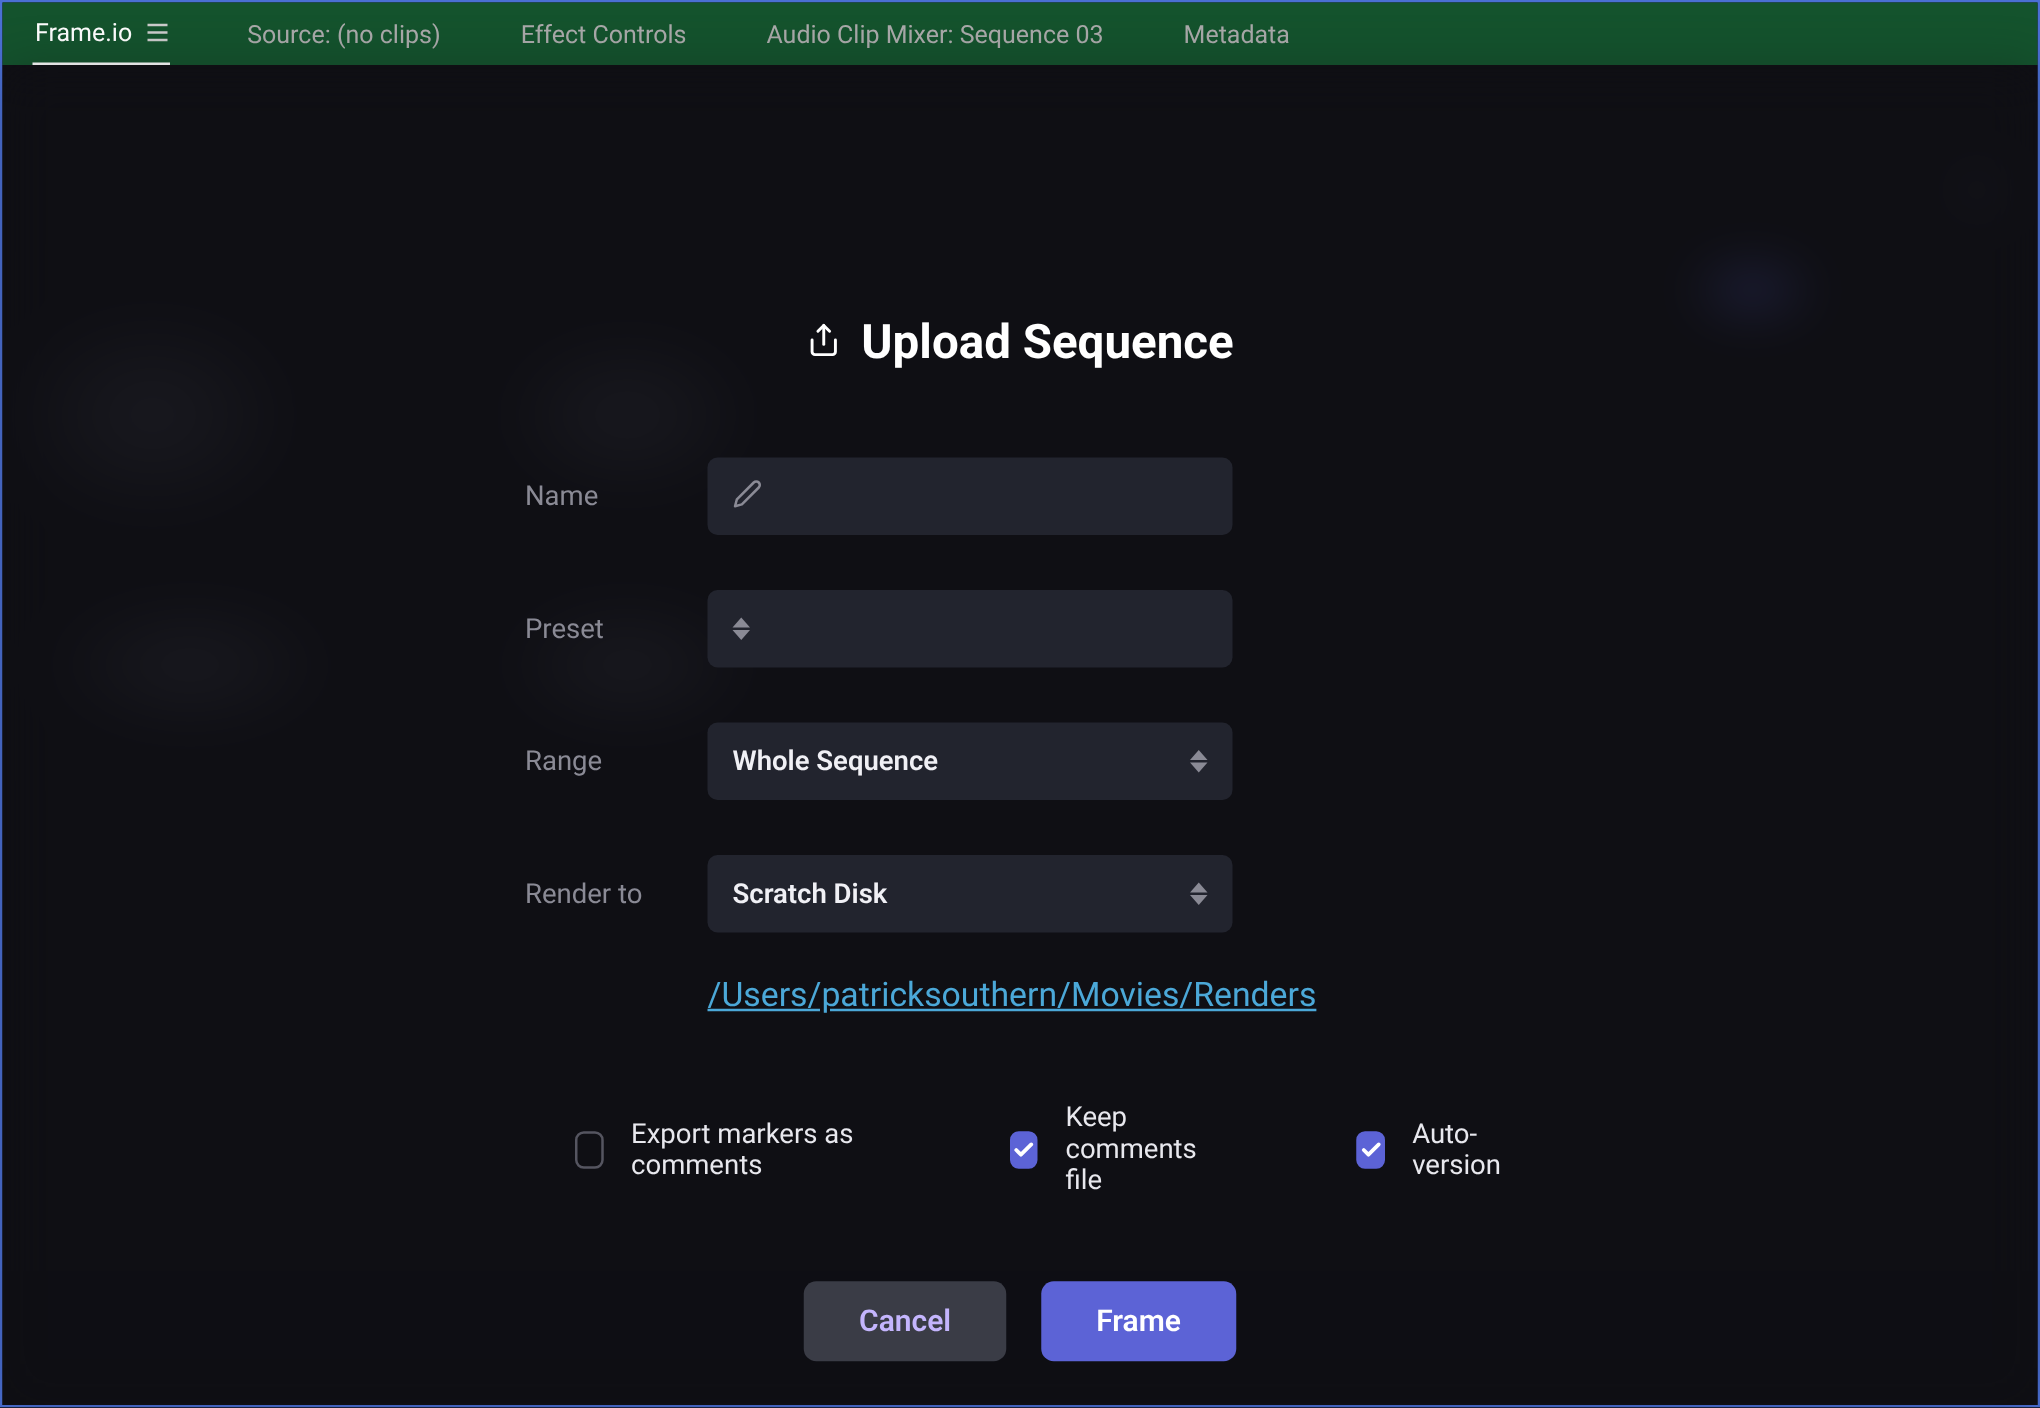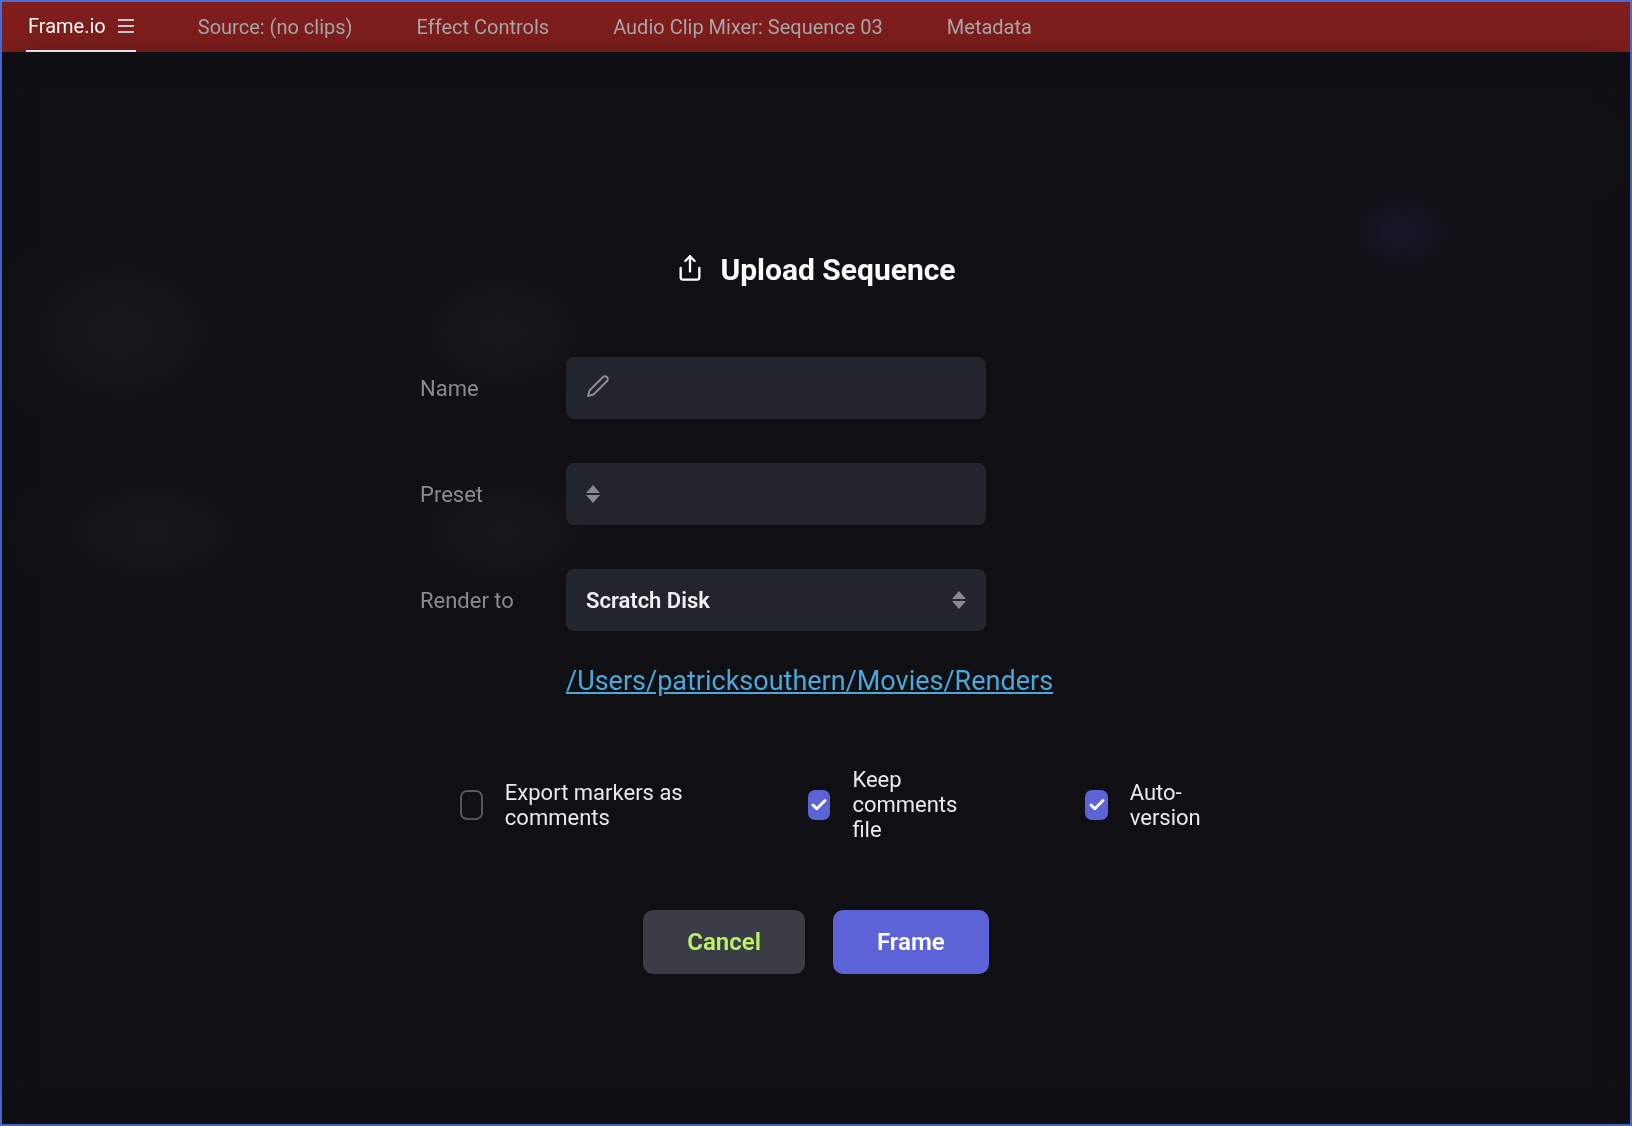--- a/index.html
+++ b/index.html
@@ -22,21 +22,21 @@
       height: 100%;
       border: 2px solid #4a6fd4;
       background: #0a0a0e;
       position: relative;
     }
     
     .tab-bar {
       display: flex;
       align-items: center;
       height: 50px;
-      background: #7f1d1d;
+      background: #14532d;
       padding: 0 24px;
       gap: 60px;
     }
     
     .tab {
       display: flex;
       align-items: center;
       gap: 12px;
       color: #aaa;
       font-size: 20px;
@@ -101,21 +101,21 @@
       margin-bottom: 70px;
     }
     
     .dialog-header svg {
       width: 28px;
       height: 28px;
     }
     
     .dialog-title {
       color: #fff;
-      font-size: 30px;
+      font-size: 38px;
       font-weight: 700;
     }
     
     .form-row {
       display: flex;
       align-items: center;
       margin-bottom: 44px;
     }
     
     .form-label {
@@ -233,21 +233,21 @@
       padding: 18px 44px;
       border-radius: 10px;
       font-size: 24px;
       font-weight: 600;
       border: none;
       cursor: pointer;
     }
     
     .btn-cancel {
       background: #3a3c46;
-      color: #bef264;
+      color: #c4b5fd;
     }
     
     .btn-upload {
       background: #5c63d6;
       color: #fff;
     }
   </style>
 </head>
 <body>
 
@@ -306,20 +306,30 @@
       <div class="form-row">
         <div class="form-label">Preset</div>
         <div class="form-field">
           <div class="spinner">
             <div class="spinner-up"></div>
             <div class="spinner-down"></div>
           </div>
         </div>
       </div>
       
+      <div class="form-row">
+        <div class="form-label">Range</div>
+        <div class="form-field">
+          <span class="field-value">Whole Sequence</span>
+          <div class="spinner">
+            <div class="spinner-up"></div>
+            <div class="spinner-down"></div>
+          </div>
+        </div>
+      </div>
       
       <div class="form-row">
         <div class="form-label">Render to</div>
         <div class="form-field">
           <span class="field-value">Scratch Disk</span>
           <div class="spinner">
             <div class="spinner-up"></div>
             <div class="spinner-down"></div>
           </div>
         </div>

